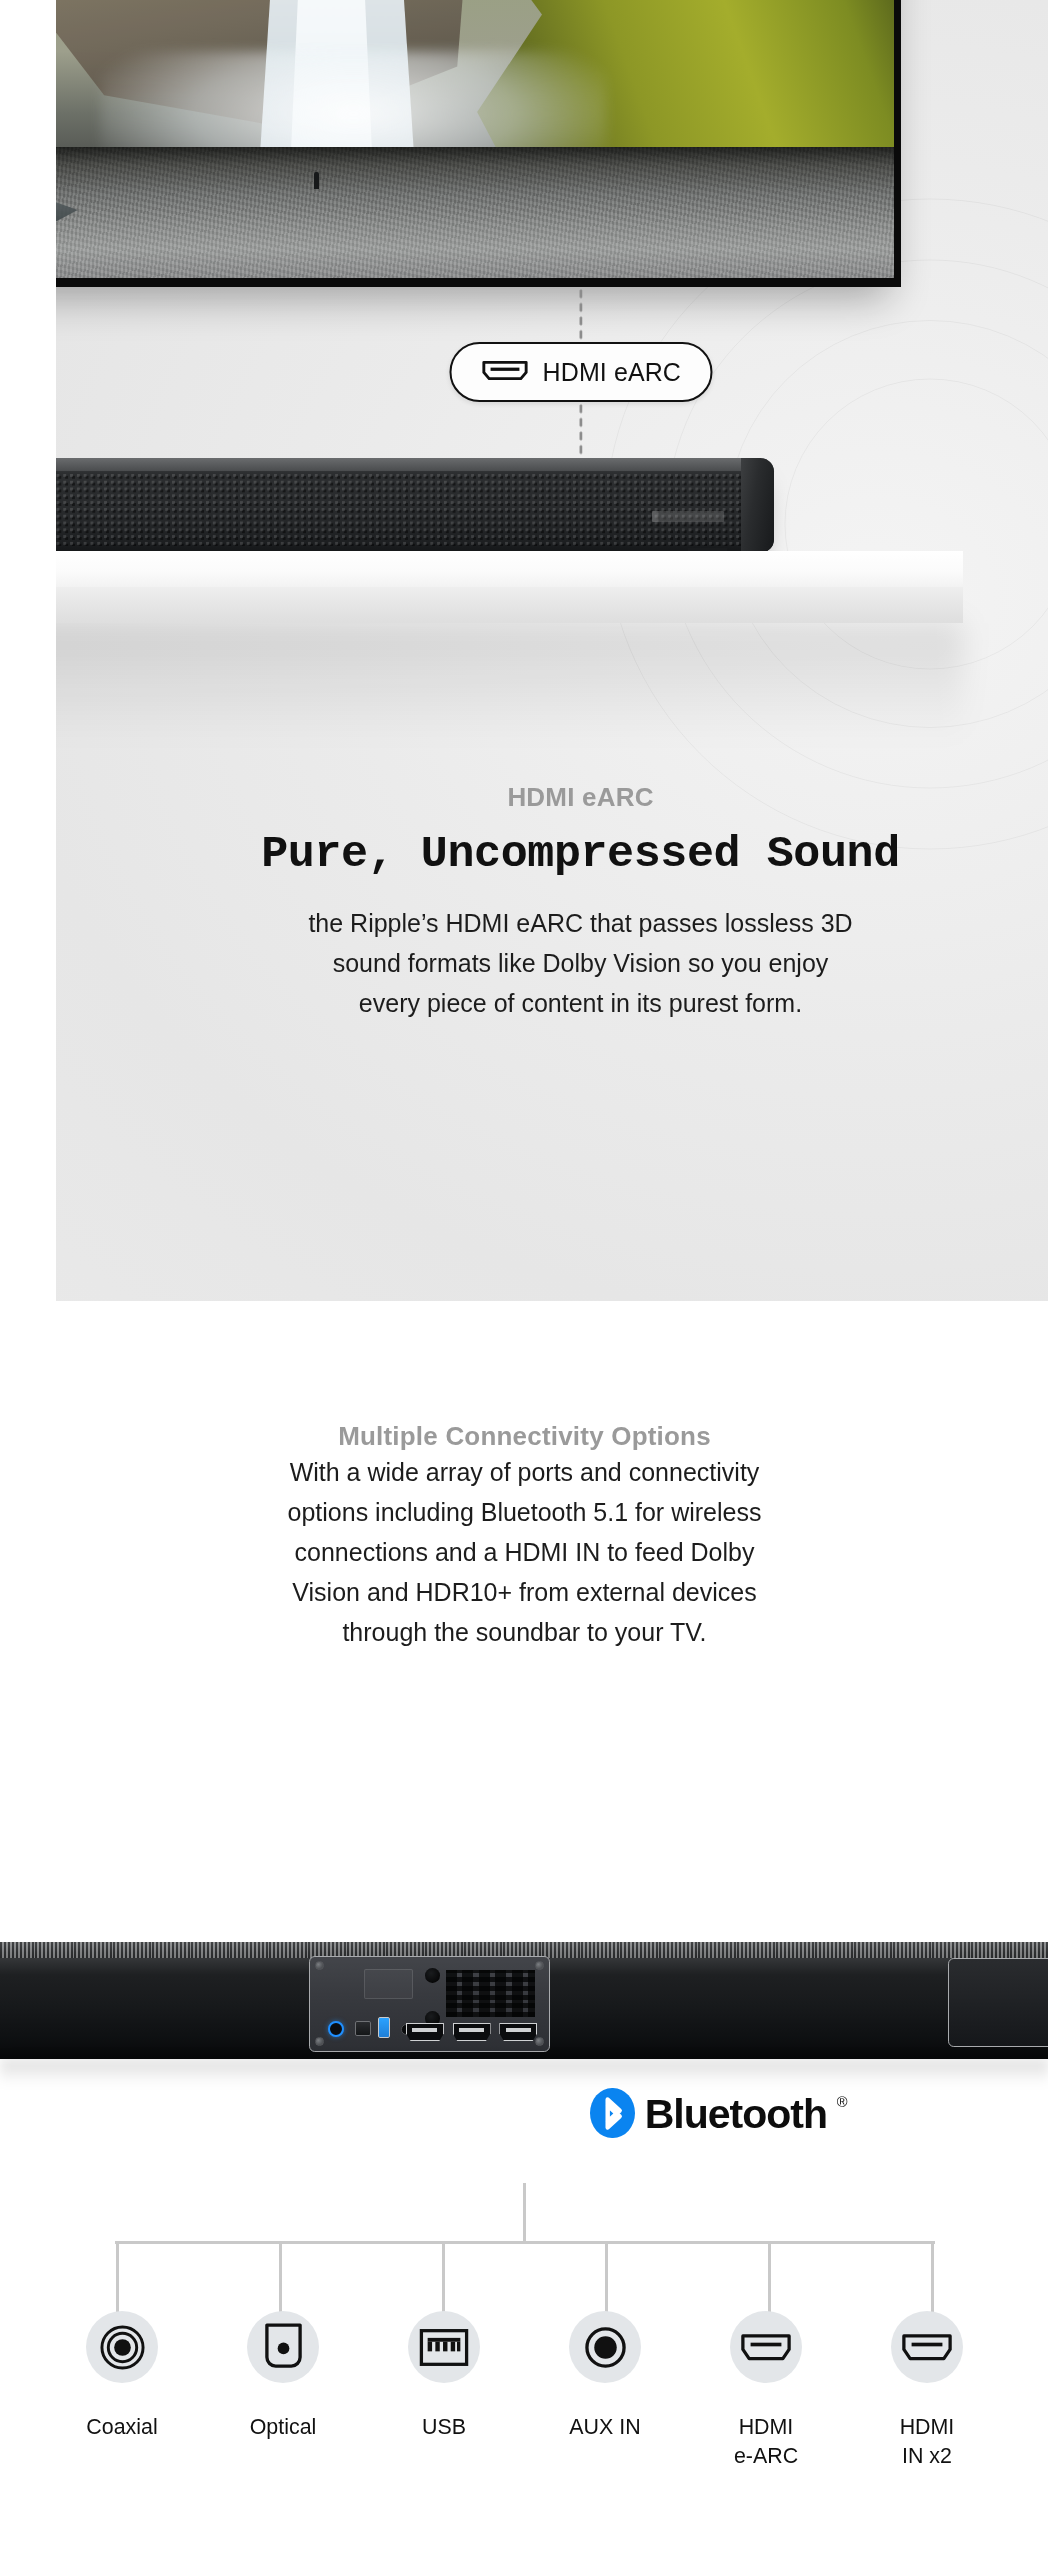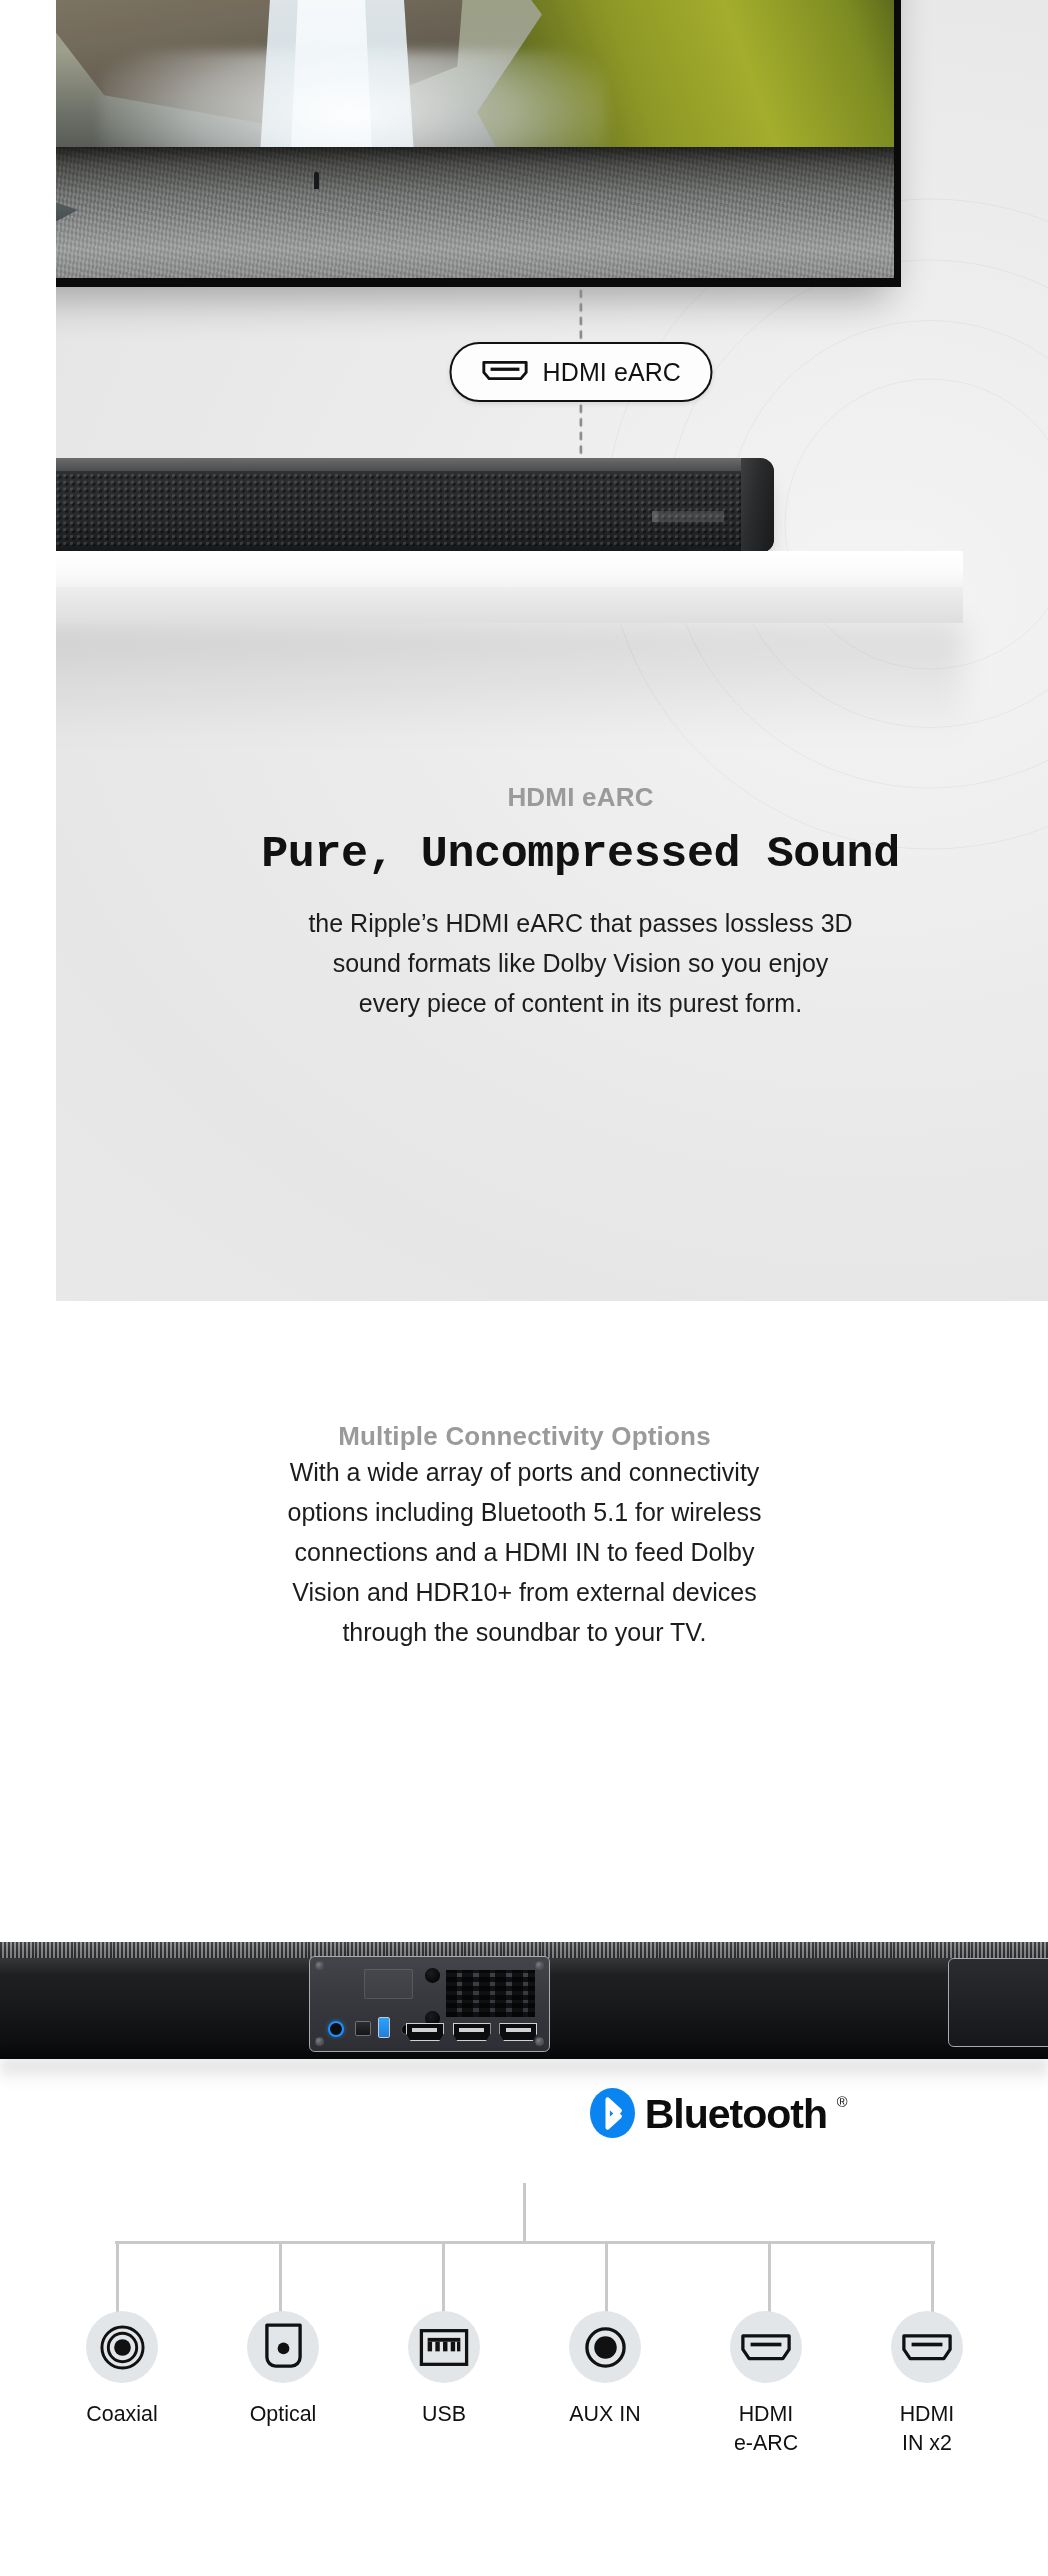--- a/index.html
+++ b/index.html
@@ -279,21 +279,21 @@
   .ports{
     position:absolute; left:0; top:2311px; width:1049px;
     display:flex; justify-content:center; gap:0;
   }
   .port-item{ width:161px; display:flex; flex-direction:column; align-items:center; }
   .port-bubble{
     width:72px; height:72px; border-radius:50%; background:#e3e6e9;
     display:flex; align-items:center; justify-content:center;
   }
   .port-label{
-    margin-top:17px; font-size:21.4px; line-height:29px; color:#111; text-align:center; white-space:pre-line;
+    margin-top:30px; font-size:21.4px; line-height:29px; color:#111; text-align:center; white-space:pre-line;
   }
   .glyph{ display:block; }
 </style>
 </head>
 <body>
 
 <div class="page">
 
   <section class="sec-earc">
 

